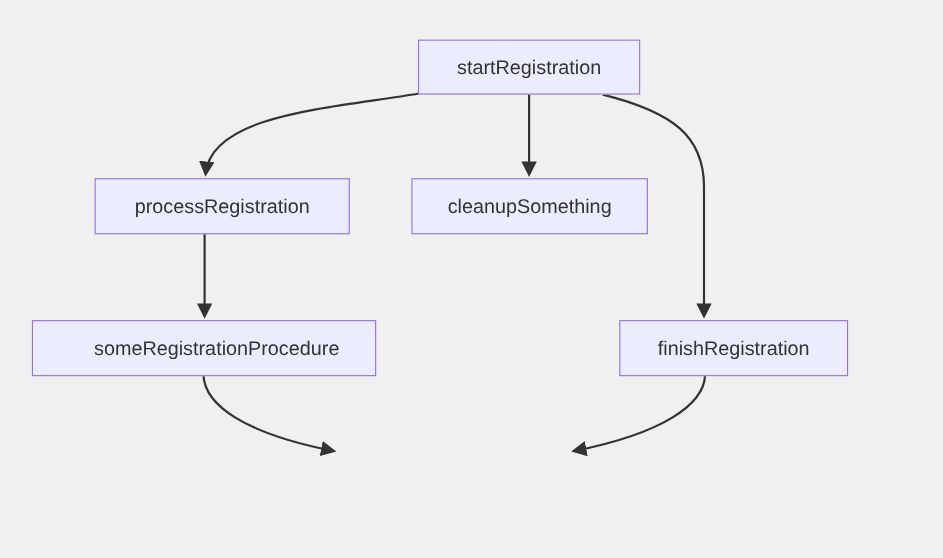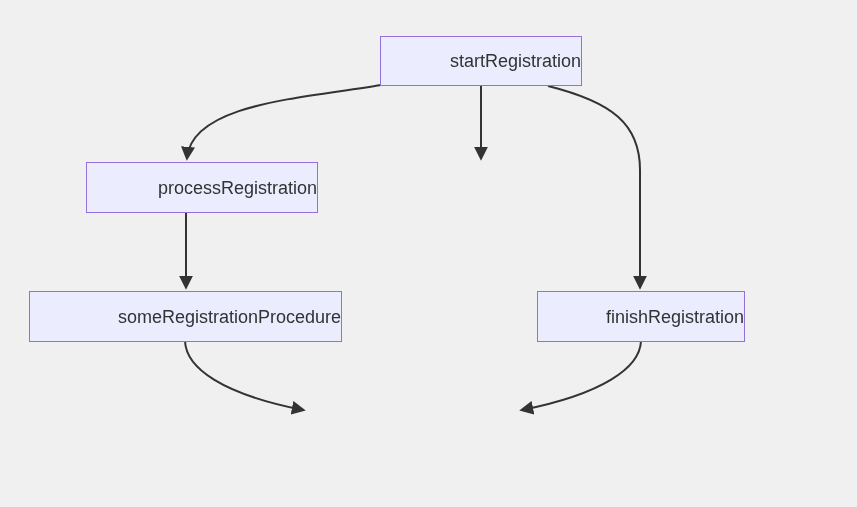--- a/index.html
+++ b/index.html
@@ -30,21 +30,21 @@
   .node {
     position: absolute;
     box-sizing: border-box;
     background: #ECECFF;
     border: 1px solid #9370DB;
     color: #333333;
     font-size: 18px;
     line-height: 1;
     display: flex;
     align-items: center;
-    justify-content: flex-end;
+    justify-content: center;
     white-space: nowrap;
   }
 </style>
 </head>
 <body>
 
 <div class="canvas">
 
   <svg class="edges" viewBox="0 0 857 507" xmlns="http://www.w3.org/2000/svg">
     <defs>
@@ -67,23 +67,26 @@
   </svg>
 
   <div class="node" style="left:380px; top:36px; width:202px; height:50px;">
     <span>startRegistration</span>
   </div>
 
   <div class="node" style="left:86px; top:162px; width:232px; height:51px;">
     <span>processRegistration</span>
   </div>
 
+  <div class="node" style="left:374px; top:162px; width:215px; height:51px;">
+    <span>cleanupSomething</span>
+  </div>
 
   <div class="node" style="left:29px; top:291px; width:313px; height:51px;padding-left:23px;">
     <span>someRegistrationProcedure</span>
   </div>
 
-  <div class="node" style="left:537px; top:291px; width:208px; height:51px;">
+  <div class="node" style="left:563px; top:291px; width:208px; height:51px;">
     <span>finishRegistration</span>
   </div>
 
 
 </div>
 
 </body></html>

